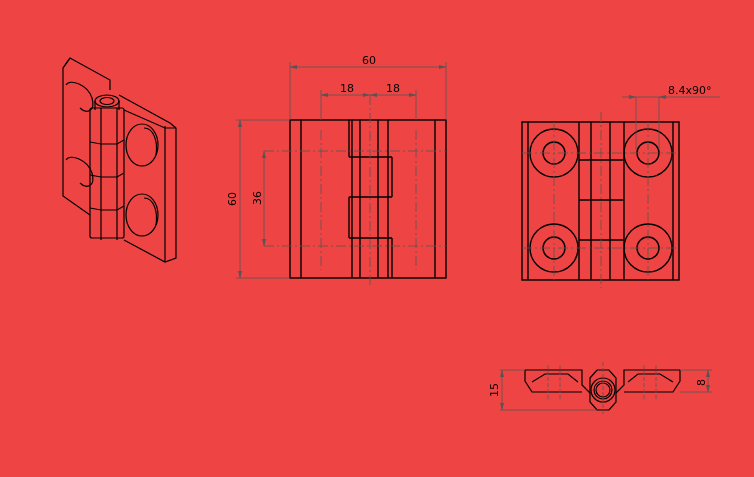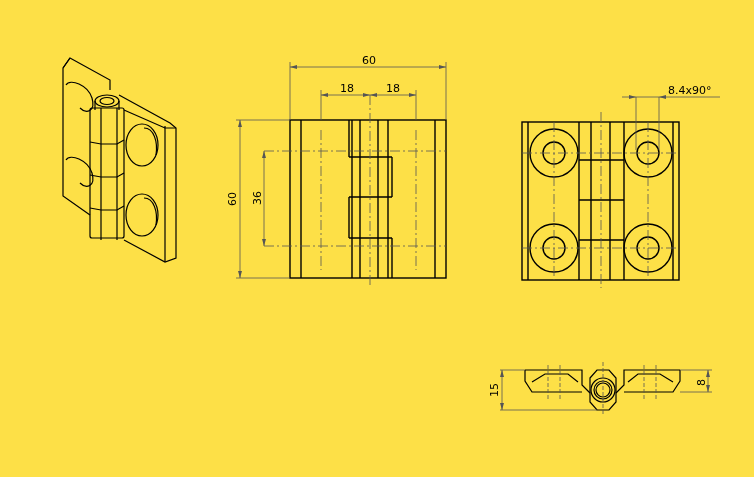--- a/index.html
+++ b/index.html
@@ -1,16 +1,16 @@
 <!DOCTYPE html>
 <html><head>
 <meta charset="utf-8">
 <style>
   html,body{margin:0;padding:0;background:#fff;}
-  #canvas{position:relative;width:754px;height:477px;background:#fde047;overflow:hidden;}
+  #canvas{position:relative;width:754px;height:477px;background:#ef4444;overflow:hidden;}
   svg{position:absolute;left:0;top:0;}
   .dim{font-family:"DejaVu Sans",sans-serif;font-size:11px;fill:#000;}
 </style>
 </head>
 <body>
 
 <div id="canvas">
 <svg width="754" height="477" viewBox="0 0 754 477" xmlns="http://www.w3.org/2000/svg">
 
   <g fill="none" stroke="#000" stroke-width="1.2">

